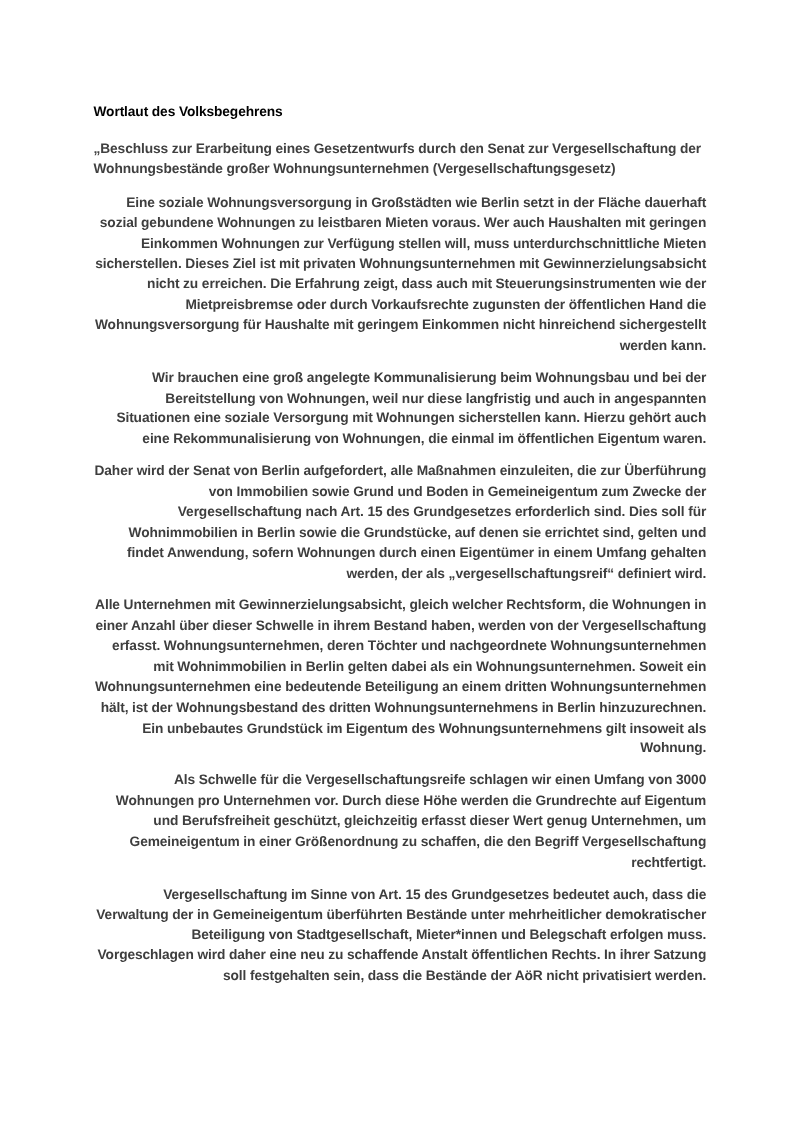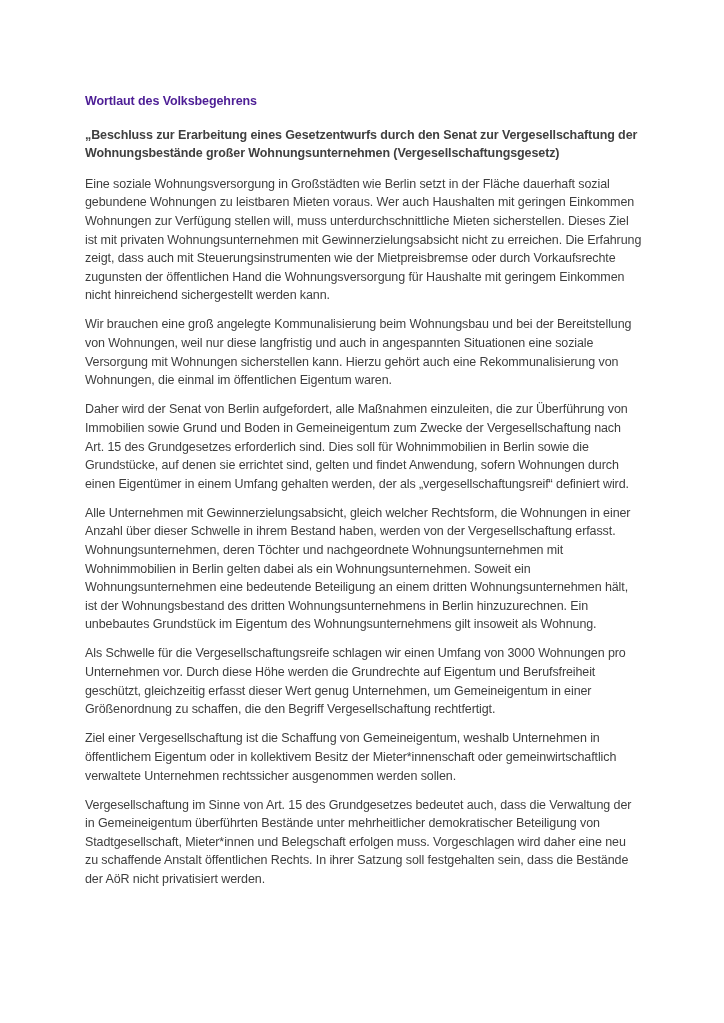--- a/index.html
+++ b/index.html
@@ -17,57 +17,56 @@
   .page {
     position: absolute;
     left: 85px;
     top: 92px;
     width: 557px;
   }
   .doc-title {
     font-size: 12.5px;
     line-height: 18.6px;
     font-weight: bold;
-    color: #4c1d95;
+    color: #000000;
     letter-spacing: -0.1px;
     margin: 0 0 15px 0;
   }
   .doc-heading {
     font-size: 12.5px;
     line-height: 18.6px;
     font-weight: bold;
     color: #404040;
     letter-spacing: -0.1px;
     margin: 0 0 12px 0;
   }
   .doc-paragraph {
     font-size: 12.5px;
     line-height: 18.6px;
-    font-weight: normal;
+    font-weight: bold;
     color: #3e3e3e;
     letter-spacing: -0.1px;
     margin: 0 0 10.5px 0;
-    text-align: left;
+    text-align: right;
   }
 </style>
 </head>
 <body>
 
 <div class="page">
   <h1 class="doc-title">Wortlaut des Volksbegehrens</h1>
 
   <h2 class="doc-heading">„Beschluss zur Erarbeitung eines Gesetzentwurfs durch den Senat zur Vergesellschaftung der Wohnungsbestände großer Wohnungsunternehmen (Vergesellschaftungsgesetz)</h2>
 
   <p class="doc-paragraph">Eine soziale Wohnungsversorgung in Großstädten wie Berlin setzt in der Fläche dauerhaft sozial gebundene Wohnungen zu leistbaren Mieten voraus. Wer auch Haushalten mit geringen Einkommen Wohnungen zur Verfügung stellen will, muss unterdurchschnittliche Mieten sicherstellen. Dieses Ziel ist mit privaten Wohnungsunternehmen mit Gewinnerzielungsabsicht nicht zu erreichen. Die Erfahrung zeigt, dass auch mit Steuerungsinstrumenten wie der Mietpreisbremse oder durch Vorkaufsrechte zugunsten der öffentlichen Hand die Wohnungsversorgung für Haushalte mit geringem Einkommen nicht hinreichend sichergestellt werden kann.</p>
 
   <p class="doc-paragraph">Wir brauchen eine groß angelegte Kommunalisierung beim Wohnungsbau und bei der Bereitstellung von Wohnungen, weil nur diese langfristig und auch in angespannten Situationen eine soziale Versorgung mit Wohnungen sicherstellen kann. Hierzu gehört auch eine Rekommunalisierung von Wohnungen, die einmal im öffentlichen Eigentum waren.</p>
 
   <p class="doc-paragraph">Daher wird der Senat von Berlin aufgefordert, alle Maßnahmen einzuleiten, die zur Überführung von Immobilien sowie Grund und Boden in Gemeineigentum zum Zwecke der Vergesellschaftung nach Art. 15 des Grundgesetzes erforderlich sind. Dies soll für Wohnimmobilien in Berlin sowie die Grundstücke, auf denen sie errichtet sind, gelten und findet Anwendung, sofern Wohnungen durch einen Eigentümer in einem Umfang gehalten werden, der als „vergesellschaftungsreif“ definiert wird.</p>
 
   <p class="doc-paragraph">Alle Unternehmen mit Gewinnerzielungsabsicht, gleich welcher Rechtsform, die Wohnungen in einer Anzahl über dieser Schwelle in ihrem Bestand haben, werden von der Vergesellschaftung erfasst. Wohnungsunternehmen, deren Töchter und nachgeordnete Wohnungsunternehmen mit Wohnimmobilien in Berlin gelten dabei als ein Wohnungsunternehmen. Soweit ein Wohnungsunternehmen eine bedeutende Beteiligung an einem dritten Wohnungsunternehmen hält, ist der Wohnungsbestand des dritten Wohnungsunternehmens in Berlin hinzuzurechnen. Ein unbebautes Grundstück im Eigentum des Wohnungsunternehmens gilt insoweit als Wohnung.</p>
 
   <p class="doc-paragraph">Als Schwelle für die Vergesellschaftungsreife schlagen wir einen Umfang von 3000 Wohnungen pro Unternehmen vor. Durch diese Höhe werden die Grundrechte auf Eigentum und Berufsfreiheit geschützt, gleichzeitig erfasst dieser Wert genug Unternehmen, um Gemeineigentum in einer Größenordnung zu schaffen, die den Begriff Vergesellschaftung rechtfertigt.</p>
 
-  <p class="doc-paragraph">Ziel einer Vergesellschaftung ist die Schaffung von Gemeineigentum, weshalb Unternehmen in öffentlichem Eigentum oder in kollektivem Besitz der Mieter*innenschaft oder gemeinwirtschaftlich verwaltete Unternehmen rechtssicher ausgenommen werden sollen.</p>
 
   <p class="doc-paragraph">Vergesellschaftung im Sinne von Art. 15 des Grundgesetzes bedeutet auch, dass die Verwaltung der in Gemeineigentum überführten Bestände unter mehrheitlicher demokratischer Beteiligung von Stadtgesellschaft, Mieter*innen und Belegschaft erfolgen muss. Vorgeschlagen wird daher eine neu zu schaffende Anstalt öffentlichen Rechts. In ihrer Satzung soll festgehalten sein, dass die Bestände der AöR nicht privatisiert werden.</p>
 
 </div>
 
 </body></html>

